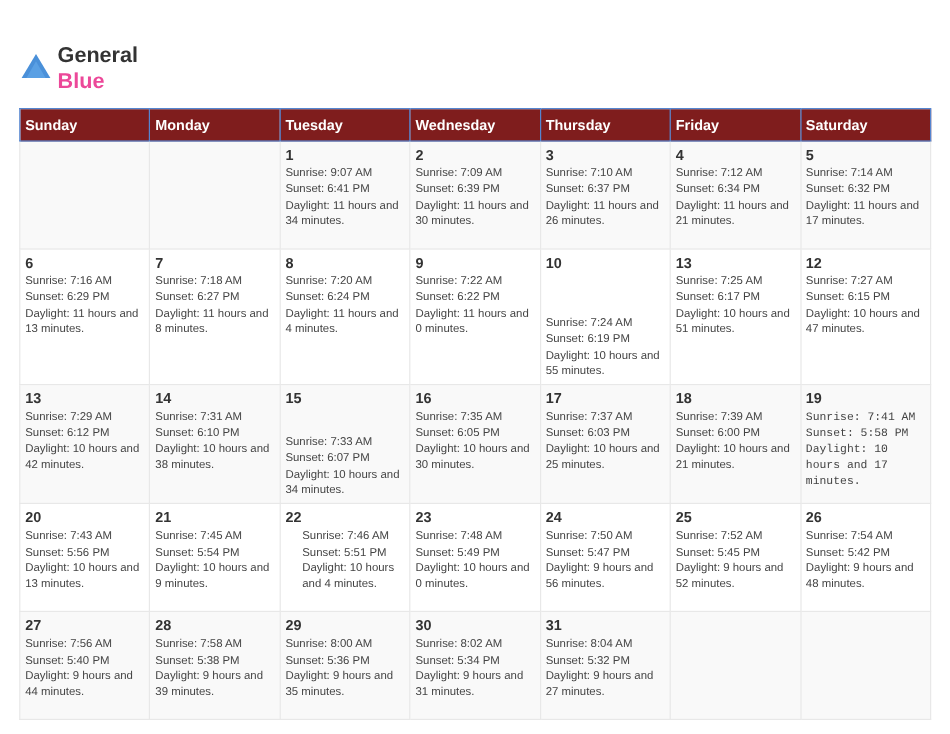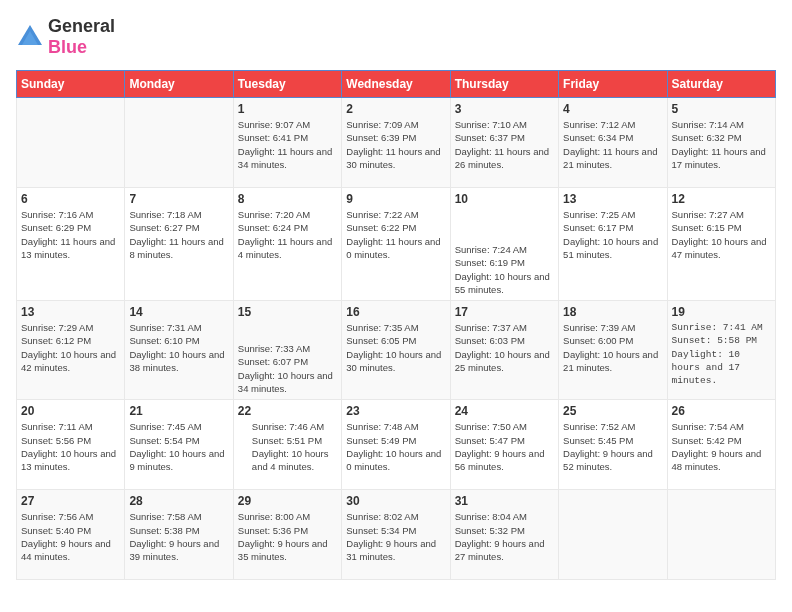--- a/index.html
+++ b/index.html
@@ -13,20 +13,21 @@
     .header {
       display: flex;
       justify-content: space-between;
       align-items: flex-start;
       margin-bottom: 12px;
     }
     .logo {
       display: flex;
       align-items: center;
       gap: 4px;
+      margin-top: 20px;
     }
     .logo-text-general {
       font-size: 18px;
       font-weight: bold;
       color: #333;
     }
     .logo-text-blue {
       font-size: 18px;
       font-weight: bold;
       color: #ec4899;
@@ -46,21 +47,21 @@
     .location {
       font-size: 15px;
       color: #555;
     }
     table {
       width: 100%;
       border-collapse: collapse;
       table-layout: fixed;
     }
     thead tr {
-      background-color: #ef4444;
+      background-color: #7f1d1d;
     }
     thead th {
       color: #fff;
       font-size: 12px;
       font-weight: bold;
       padding: 6px 4px;
       text-align: left;
       border: 1px solid #5585d0;
     }
     tbody tr {
@@ -240,21 +241,21 @@
         <td>
           <span class="day-num">19</span>
           <div class="cell-text" style="white-space: pre-line; font-family: Liberation Mono, monospace;">Sunrise: 7:41 AM
 Sunset: 5:58 PM
 Daylight: 10 hours and 17 minutes.</div>
         </td>
       </tr>
       <tr>
         <td>
           <span class="day-num">20</span>
-          <div class="cell-text" style="white-space: pre-line;">Sunrise: 7:11 AM
+          <div class="cell-text" style="white-space: pre-line;">Sunrise: 7:43 AM
 Sunset: 5:56 PM
 Daylight: 10 hours and 13 minutes.</div>
         </td>
         <td>
           <span class="day-num">21</span>
           <div class="cell-text" style="white-space: pre-line;">Sunrise: 7:45 AM
 Sunset: 5:54 PM
 Daylight: 10 hours and 9 minutes.</div>
         </td>
         <td>

